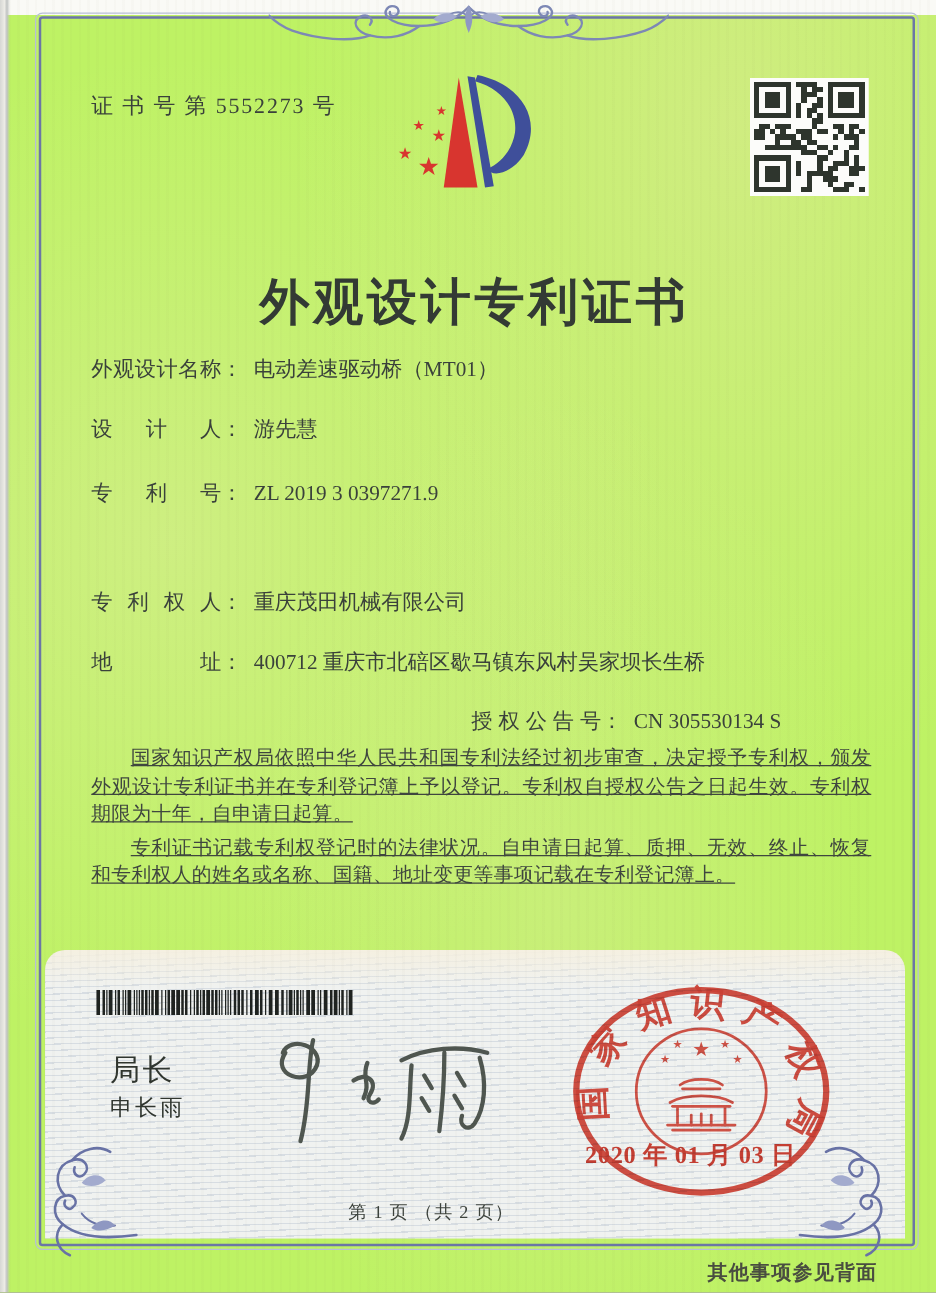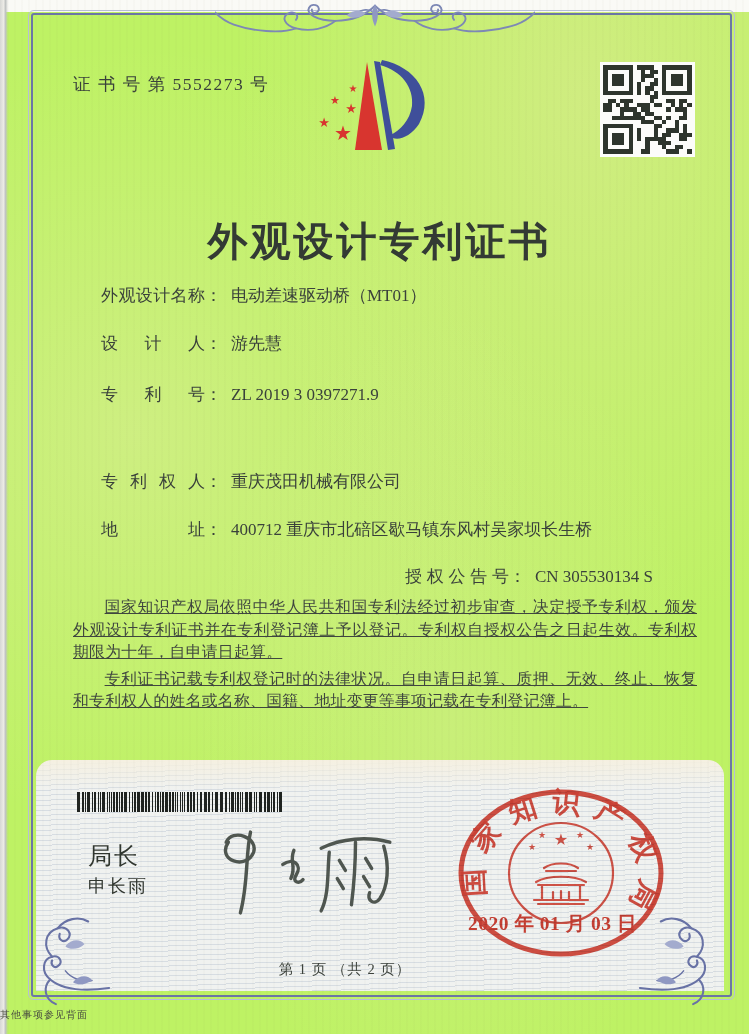--- a/index.html
+++ b/index.html
@@ -24,39 +24,39 @@
   .ornament{position:absolute;z-index:4;}
   .filigree{left:215px;top:0;width:320px;height:36px;}
   .corner-bl{left:16px;top:912px;width:95px;height:95px;}
   .corner-br{left:638px;top:912px;width:95px;height:95px;transform:scaleX(-1);}
   .txt{position:absolute;z-index:5;color:#3a413b;white-space:nowrap;}
   .cert-no{left:73px;top:72px;font-size:17.5px;letter-spacing:1.5px;}
   .logo{position:absolute;left:310px;top:50px;width:130px;height:112px;z-index:5;}
   .qr{position:absolute;left:600px;top:62px;width:95px;height:95px;z-index:5;shape-rendering:crispEdges;}
   .title{left:31px;top:188px;width:697px;text-align:center;font-size:40px;font-weight:bold;
     letter-spacing:3px;color:#333a34;margin-top:26px;}
-  .field{left:73px;font-size:17px;margin-left:28px;}
+  .field{left:73px;font-size:17px;}
   .flabel{display:inline-block;width:104px;text-align:justify;text-align-last:justify;}
   .colon{margin-right:9px;}
   .paras{position:absolute;left:73px;top:596px;width:624px;z-index:5;color:#3f463f;}
   .paras p{margin:0 0 4px 0;font-size:15.8px;line-height:22.5px;text-align:justify;text-indent:2em;
     letter-spacing:.3px;text-decoration:underline;}
   .barcode{position:absolute;left:77px;top:792px;width:210px;height:20px;z-index:5;}
   .sig-title{left:88px;top:840px;font-size:24px;letter-spacing:2px;color:#30362f;
     font-family:"Liberation Sans","DejaVu Sans",sans-serif;}
   .sig-name{left:88px;top:874px;font-size:18px;letter-spacing:2px;color:#30362f;
     font-family:Liberation Serif, serif;}
   .signature{position:absolute;left:198px;top:820px;width:212px;height:106px;z-index:5;}
   .seal-wrap{position:absolute;left:452px;top:782px;width:220px;height:182px;z-index:6;
     mix-blend-mode:multiply;opacity:.95;}
   .seal-svg{position:absolute;left:0;top:0;width:220px;height:182px;}
   .seal-date{position:absolute;left:16px;top:128px;font-size:19.5px;font-weight:600;
     color:#d0382b;letter-spacing:.5px;white-space:nowrap;}
   .page-info{left:0;top:960px;width:690px;text-align:center;font-size:14.5px;letter-spacing:1px;color:#3c423c;}
-  .footer-note{left:0;top:1008px;width:702px;text-align:left;font-size:10px;letter-spacing:1px;color:#494d40;}
+  .footer-note{left:0;top:1008px;width:702px;text-align:right;font-size:16px;letter-spacing:1px;color:#494d40;font-weight:bold;}
 </style>
 </head>
 <body>
 
 <div class="canvas">
 
   <div class="scan-edge"></div>
   <div class="top-strip"></div>
   <div class="band"></div>
   <div class="frame"></div>

